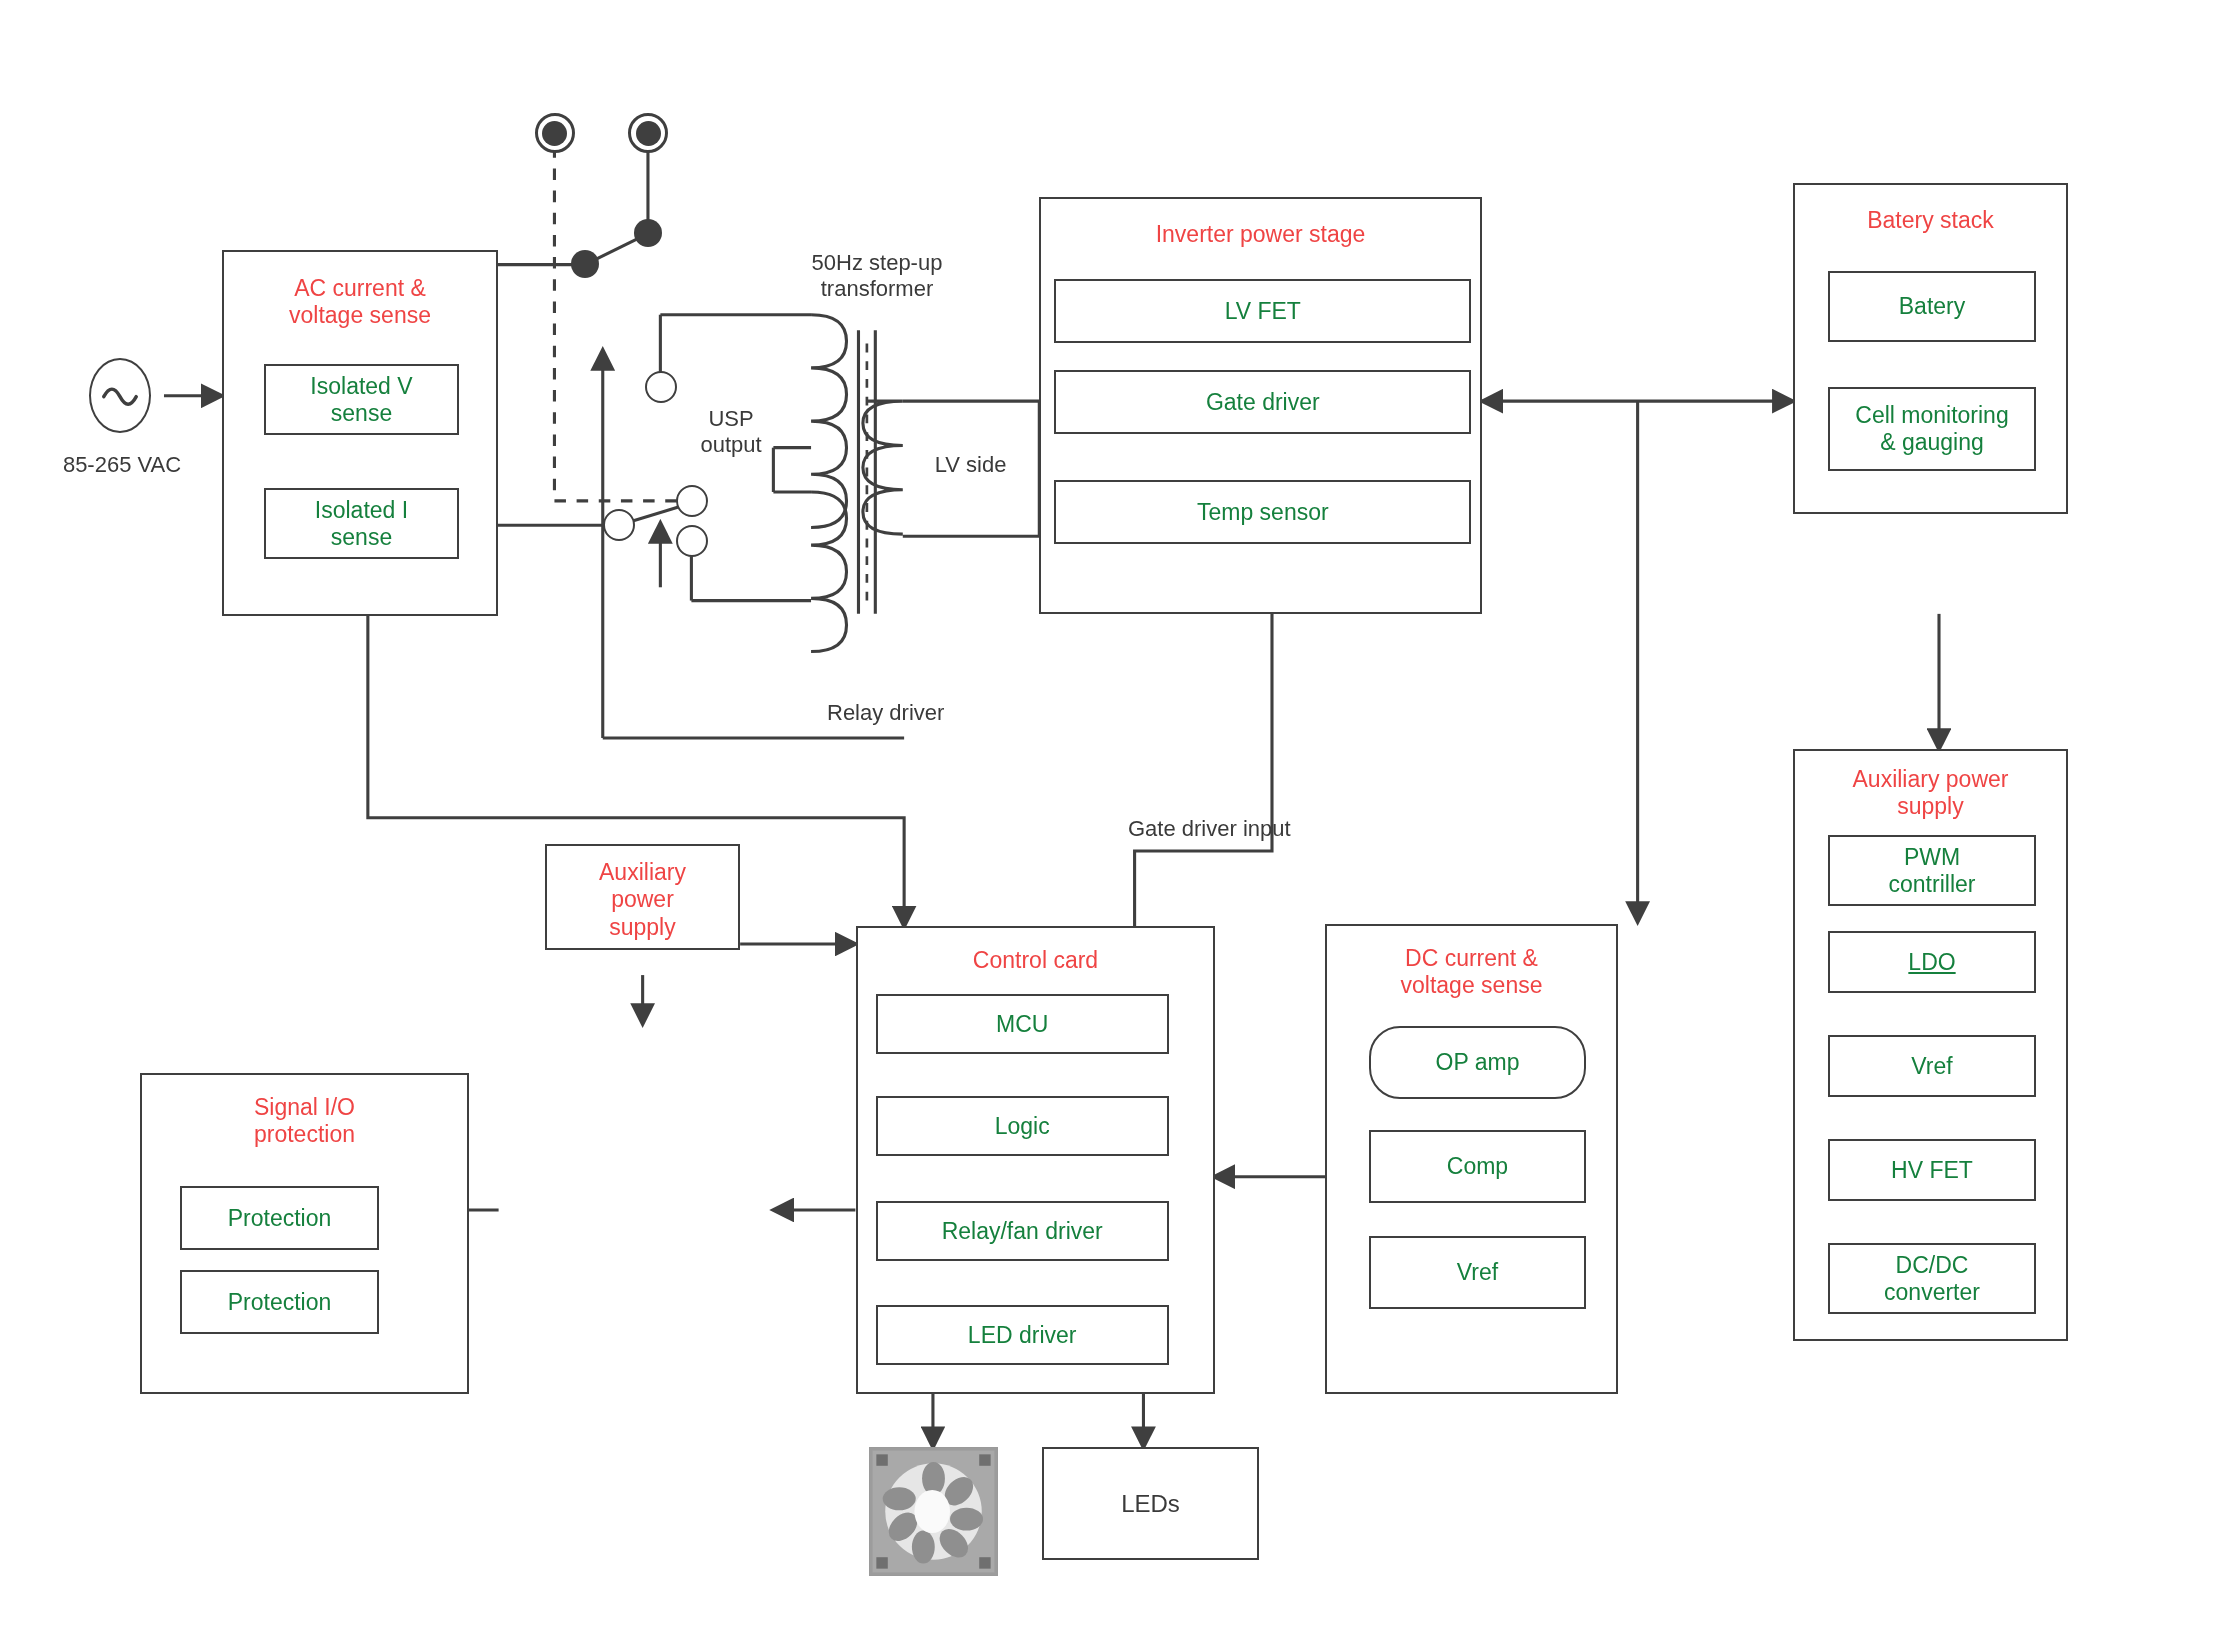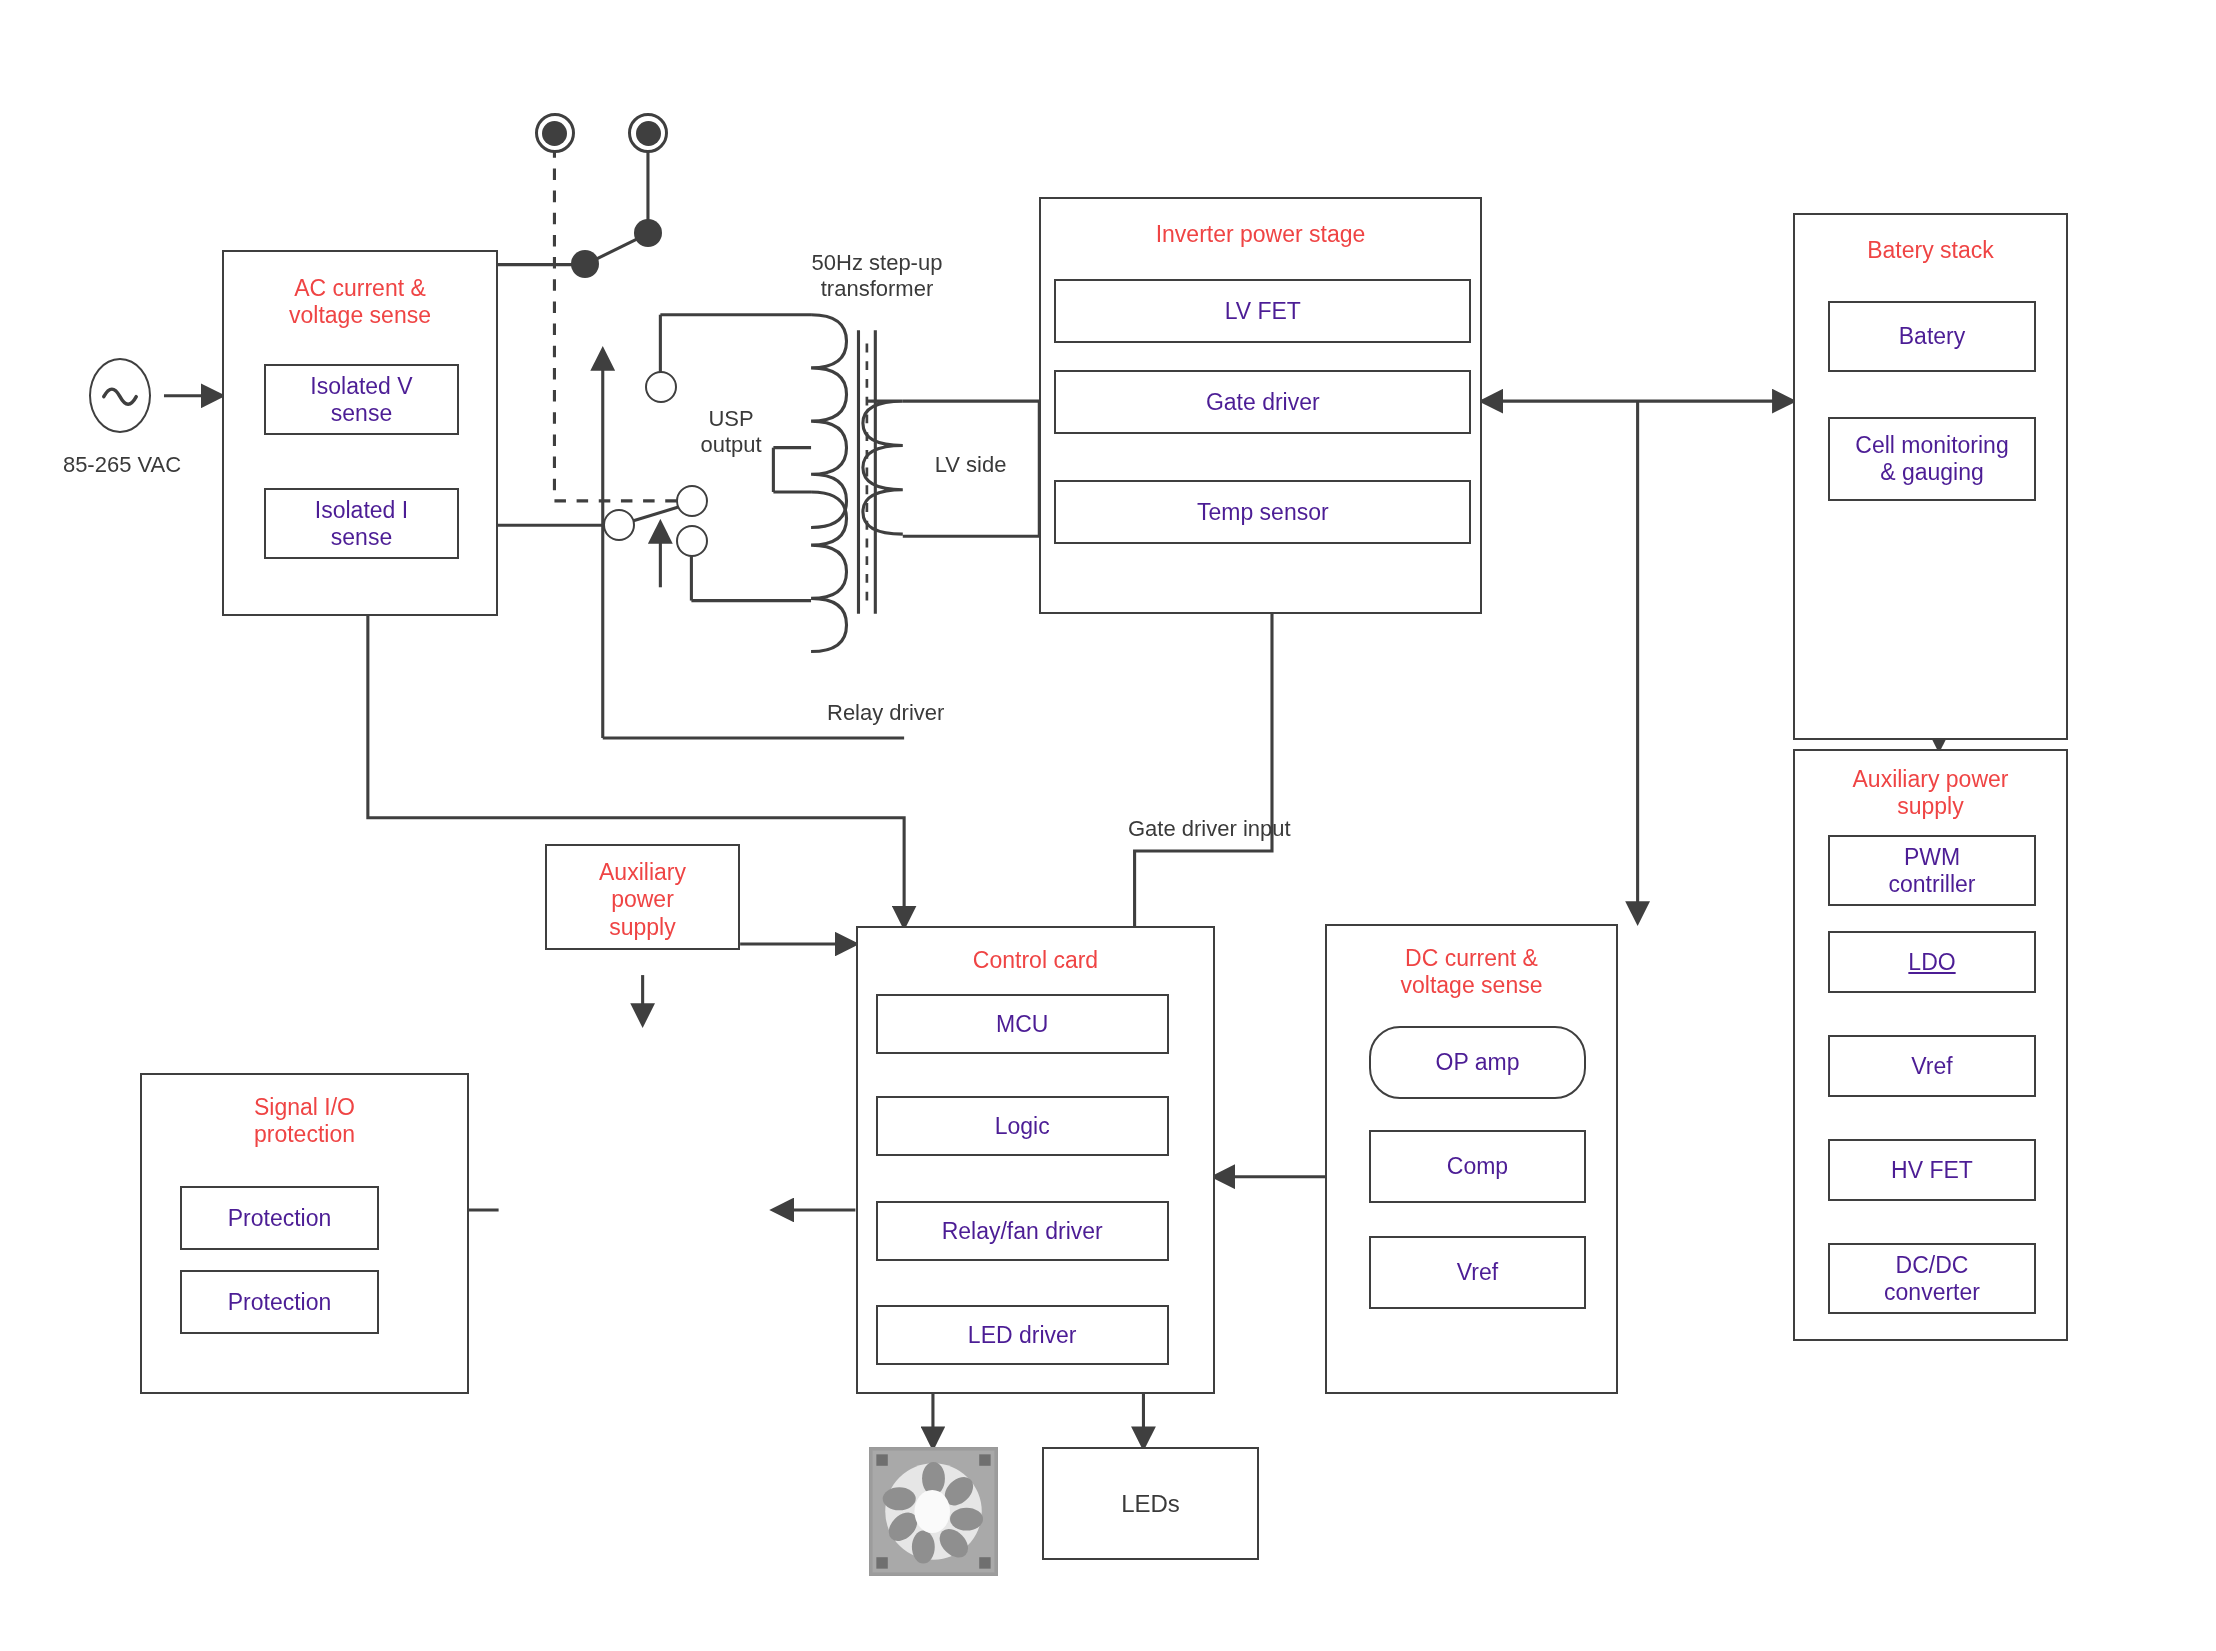--- a/index.html
+++ b/index.html
@@ -41,21 +41,21 @@
     position:absolute;
     border:2.2px solid #3f3f3f;
     background:#ffffff;
     box-sizing:border-box;
     display:flex;
     align-items:center;
     justify-content:center;
     text-align:center;
     font-size:23px;
     line-height:1.16;
-    color:#4c1d95;
+    color:#15803d;
     white-space:pre-line;
   }
   .freelabel{
     position:absolute;
     font-size:22px;
     line-height:1.18;
     color:#3a3a3a;
     text-align:center;
     white-space:pre-line;
   }
@@ -251,21 +251,21 @@
 output</div>
   <div class="freelabel" style="left:904px;top:452px;width:133px;">LV side</div>
 
   <div class="blk" style="left:1039px;top:197px;width:443px;height:417px;">
     <div class="blk-title" style="top:22px;">Inverter power stage</div>
     <div class="sub" style="left:13.3px;top:80px;width:417px;height:64px;">LV FET</div>
     <div class="sub" style="left:13.3px;top:171px;width:417px;height:64px;">Gate driver</div>
     <div class="sub" style="left:13.3px;top:281px;width:417px;height:64px;">Temp sensor</div>
   </div>
 
-  <div class="blk" style="left:1793px;top:213px;width:275px;height:527px;">
+  <div class="blk" style="left:1793px;top:183px;width:275px;height:331px;">
     <div class="blk-title" style="top:22px;">Batery stack</div>
     <div class="sub" style="left:33px;top:86px;width:208px;height:71px;">Batery</div>
     <div class="sub" style="left:33px;top:202px;width:208px;height:84px;">Cell monitoring
 &amp; gauging</div>
   </div>
 
   <div class="blk" style="left:1793px;top:749px;width:275px;height:592px;">
     <div class="blk-title" style="top:15px;">Auxiliary power
 supply</div>
     <div class="sub" style="left:33px;top:84px;width:208px;height:71px;">PWM

